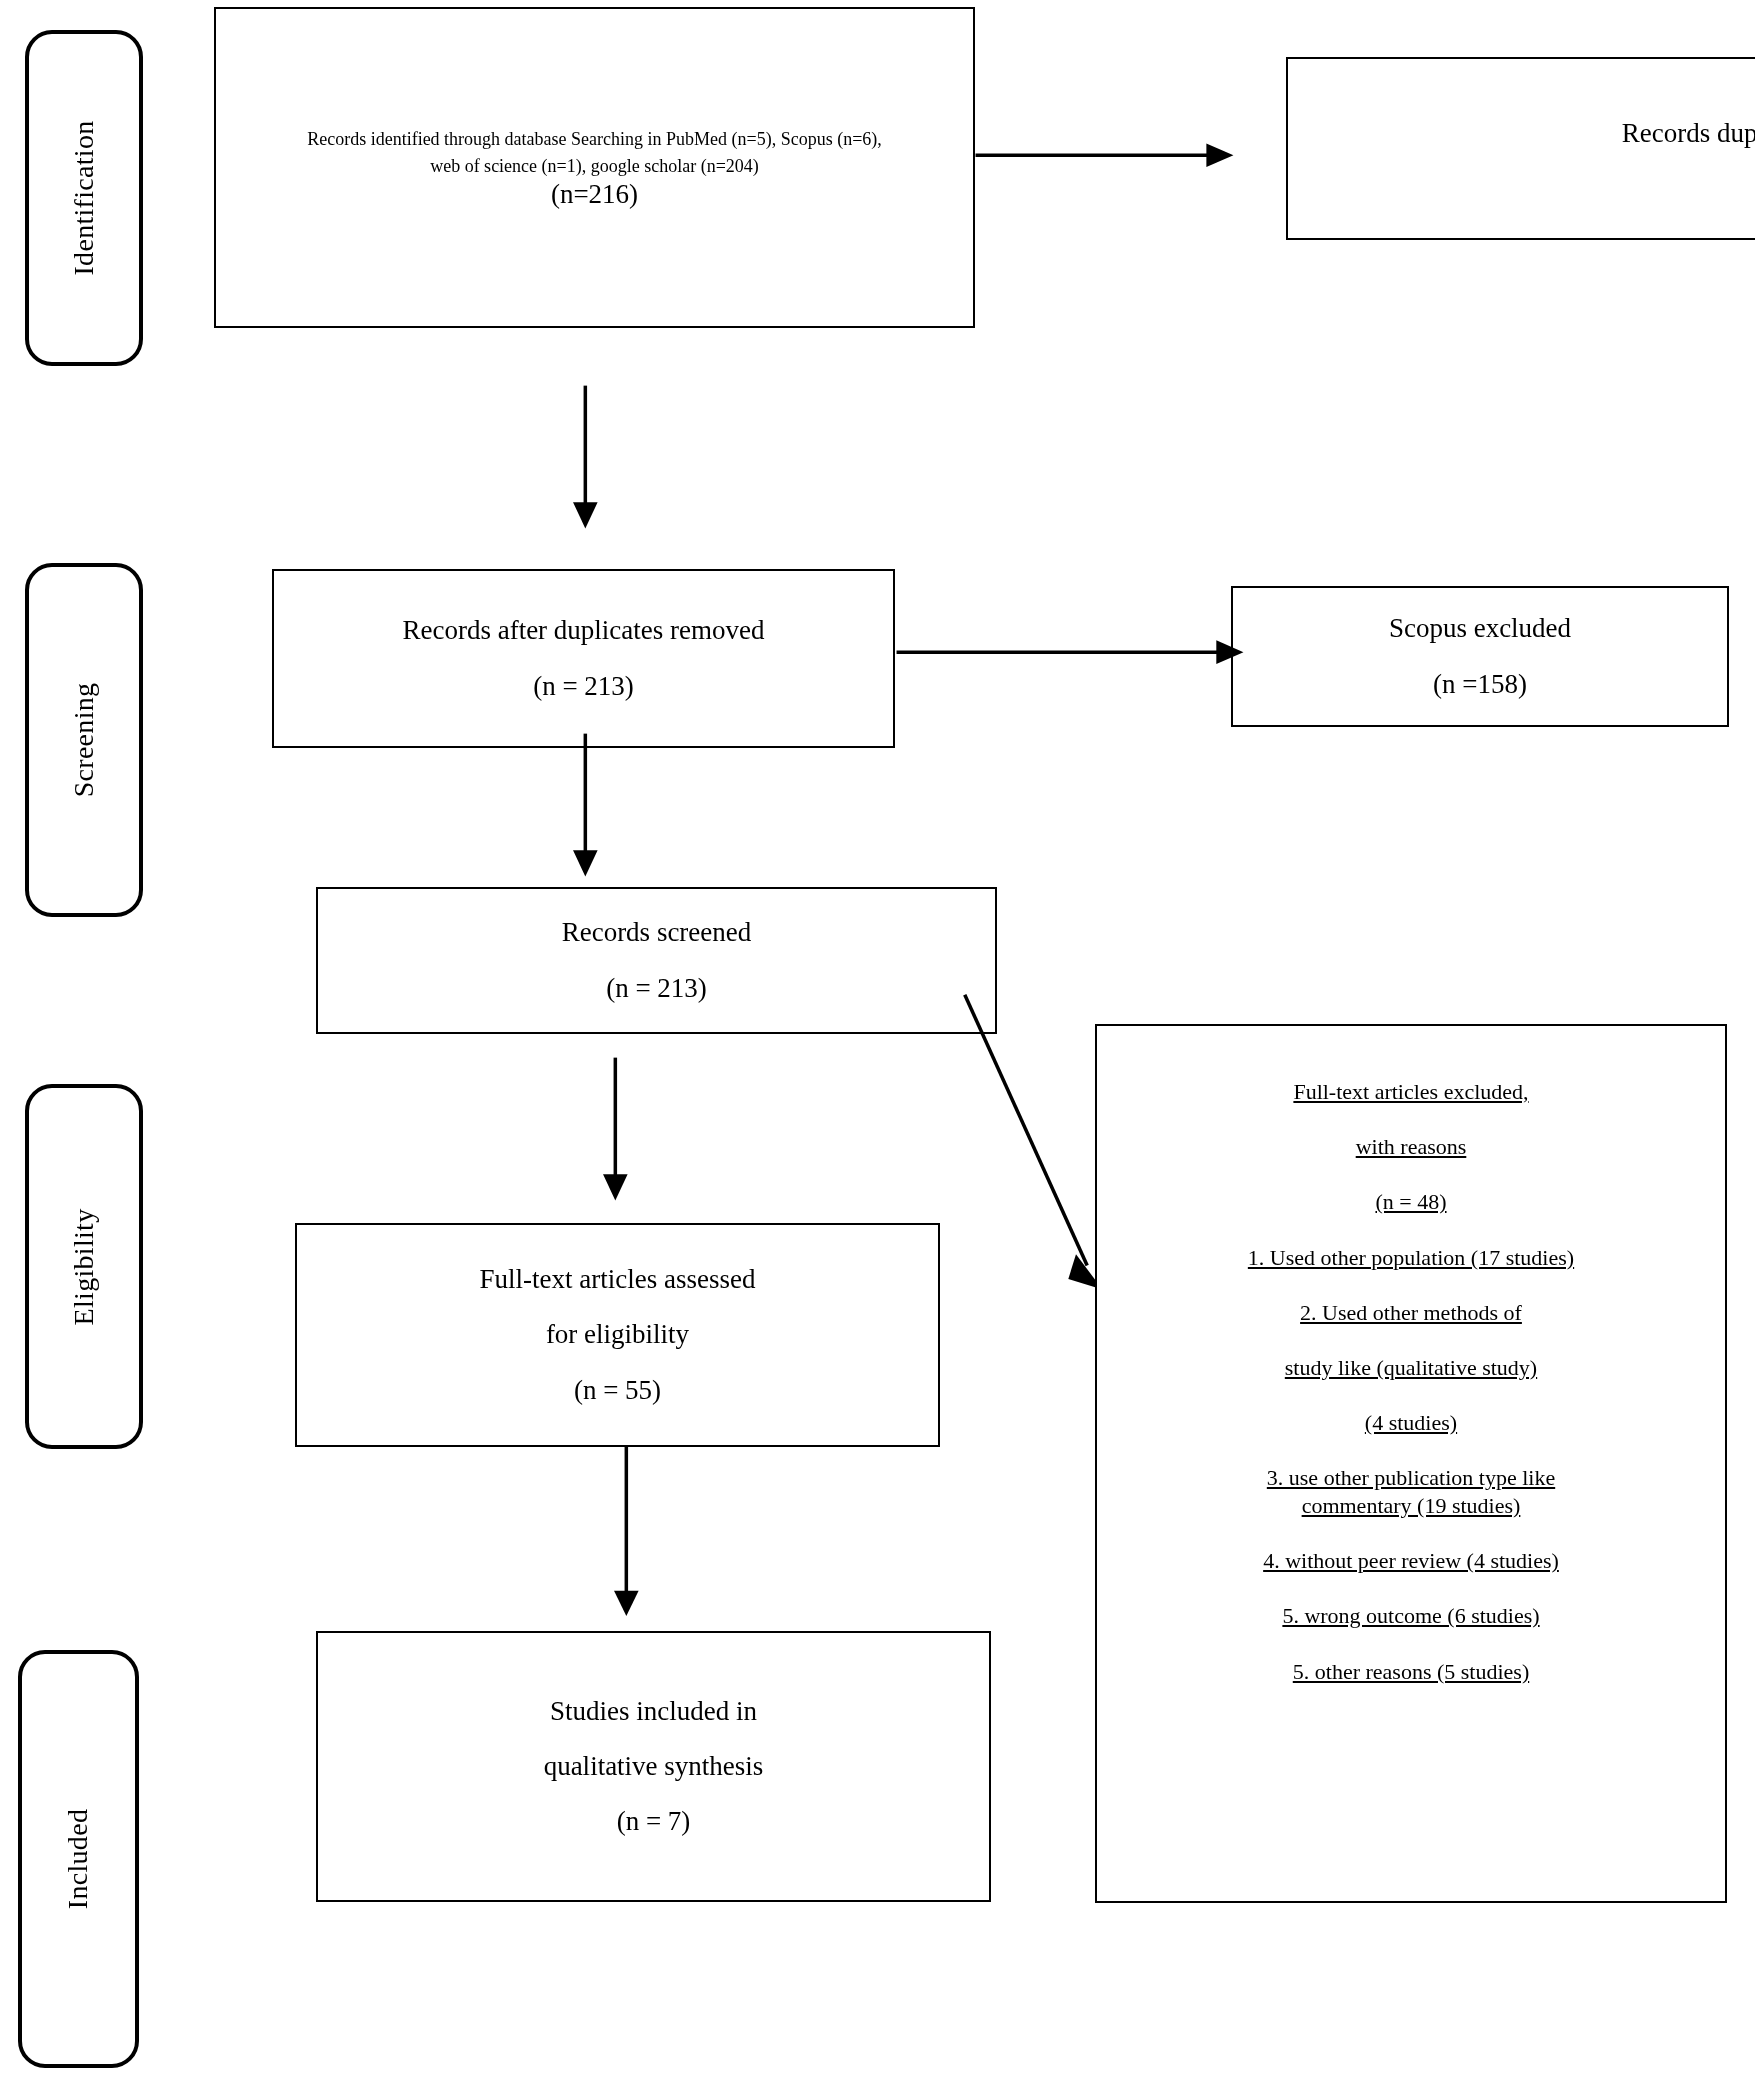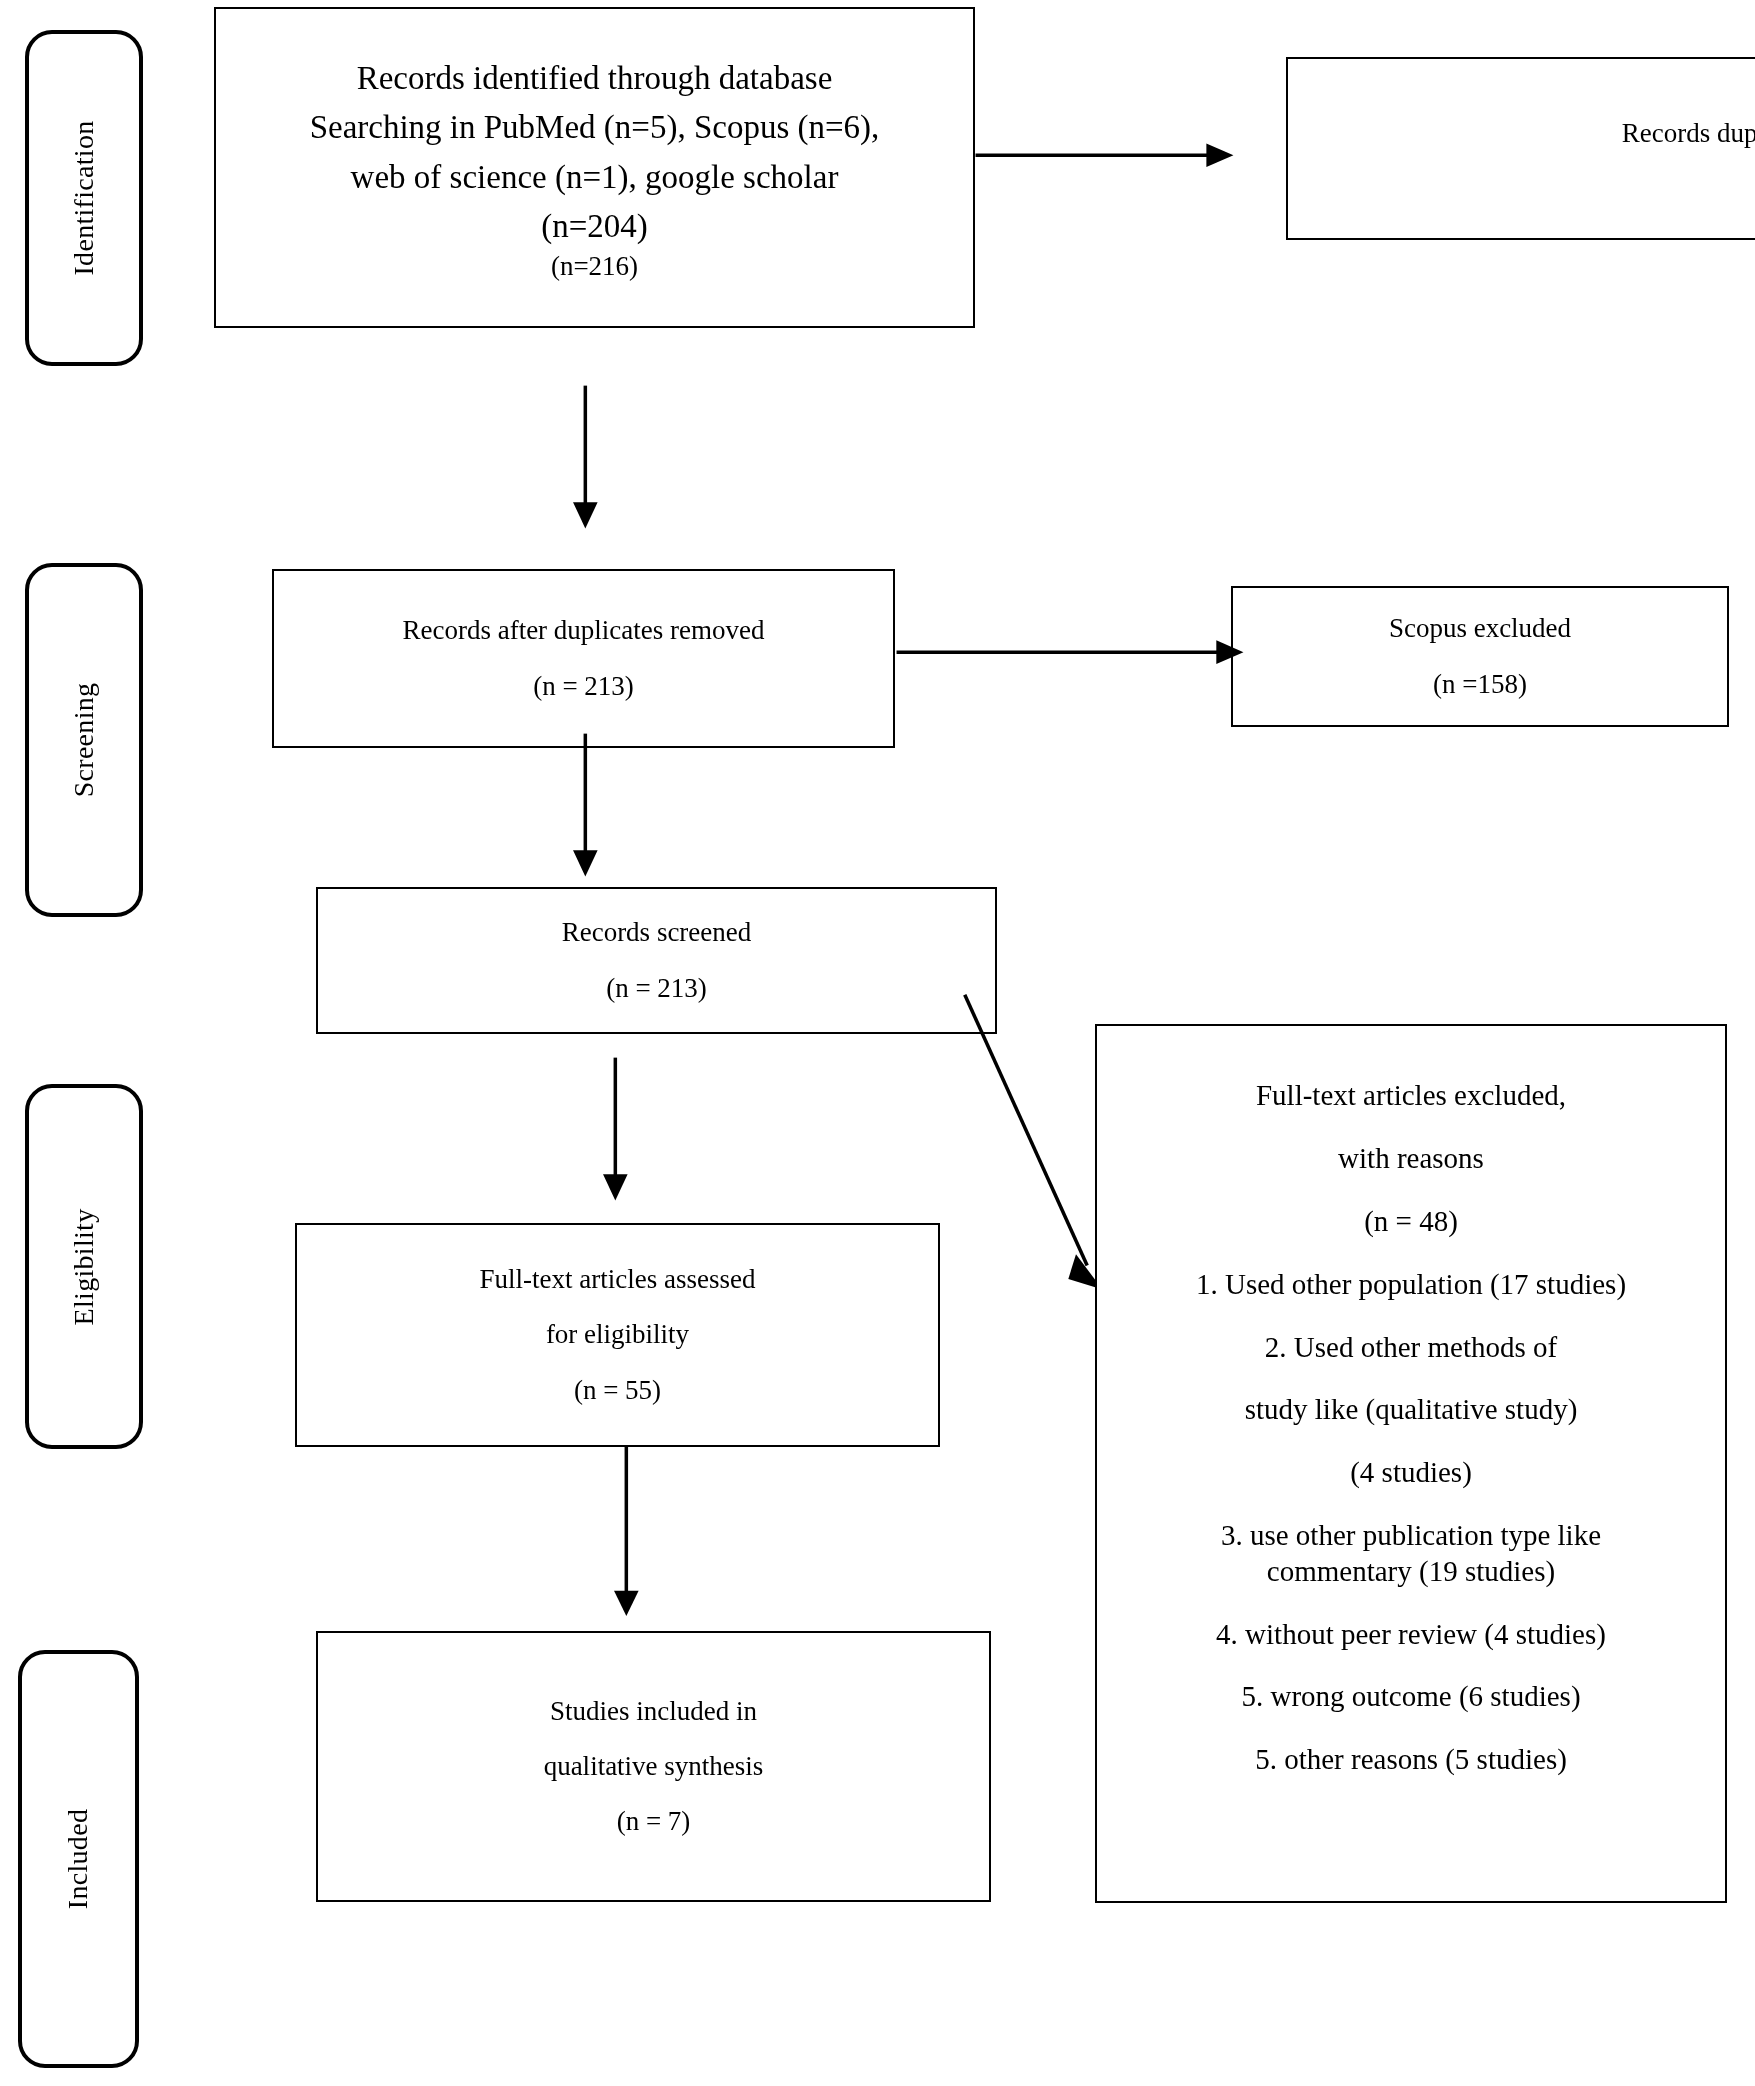--- a/index.html
+++ b/index.html
@@ -54,34 +54,35 @@
     font-size: 27px;
     line-height: 1.08;
     white-space: nowrap;
   }
   .pbox .gap-lg { }
   .pbox .gap-md { margin-top: 26px; }
 
   
   #box-identified { padding: 0 22.4px; }
   #box-identified .para {
-    font-size: 33px;
+    font-size: 18px;
     line-height: 1.50;
     max-width: 595px;
     text-align: center;
   }
 
   
   #box-fulltext-excluded {
     justify-content: flex-start;
     padding: 54px 15.3px 0 15.3px;
   }
   #box-fulltext-excluded .line {
-    font-size: 29px;
+    font-size: 22px;
     line-height: 1.10;
+    text-decoration: underline;
   }
   #box-fulltext-excluded .reason { margin-top: 31px; }
   #box-fulltext-excluded .reason.tight { margin-top: 3.5px; }
 
   
   .conn { position: absolute; }
   .conn svg { display: block; overflow: visible; }
 </style>
 </head>
 <body>

